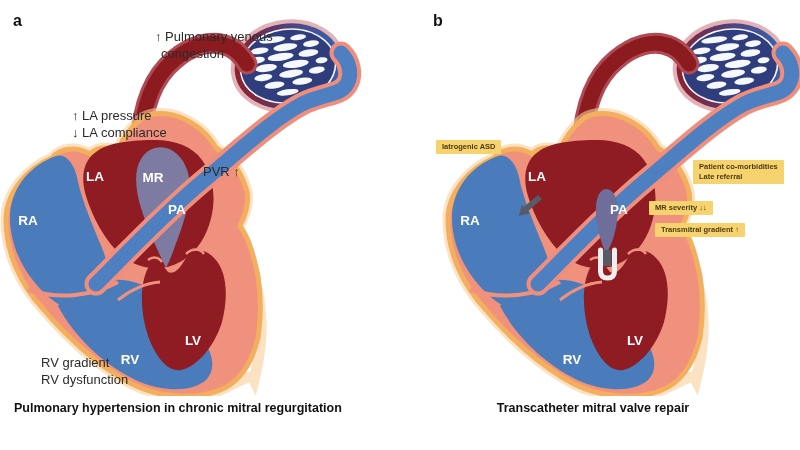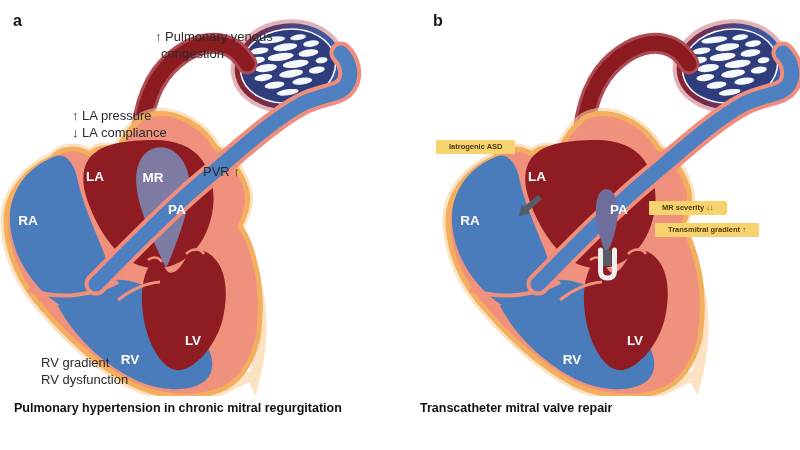--- a/index.html
+++ b/index.html
@@ -4,24 +4,24 @@
 <style>
   html,body{margin:0;padding:0;background:#ffffff;}
   body{font-family:"Liberation Sans", sans-serif;}
   .figure{position:relative;width:800px;height:450px;background:#ffffff;overflow:hidden;}
   .panel{position:absolute;top:0;width:400px;height:450px;}
   #panel-a{left:0;}
   #panel-b{left:400px;}
   .letter{position:absolute;top:12px;font-size:16px;font-weight:bold;color:#111;}
   .panel svg.scene{position:absolute;left:0;top:0;}
   .ann{position:absolute;font-size:13px;font-weight:normal;color:#2b2b2b;line-height:1.3;white-space:nowrap;}
-  .hl{position:absolute;background:#f6d36f;padding:2px 13px;font-size:7.5px;font-weight:bold;color:#4a3a12;line-height:1.3;white-space:nowrap;border-radius:1px;}
+  .hl{position:absolute;background:#f6d36f;padding:2px 6px;font-size:7.5px;font-weight:bold;color:#4a3a12;line-height:1.3;white-space:nowrap;border-radius:1px;}
   .caption{position:absolute;top:401px;font-size:12.5px;font-weight:bold;color:#111;white-space:nowrap;}
   #caption-a{left:14px;}
-  #caption-b{left:20px;width:330px;text-align:left;}
+  #caption-b{left:28px;width:330px;text-align:center;}
   .chamber-label{font-size:13.5px;font-weight:bold;fill:#fdfdfd;}
   .defs-holder{position:absolute;width:0;height:0;overflow:hidden;}
 </style>
 </head>
 <body>
 
 <div class="figure">
 
   <svg class="defs-holder" aria-hidden="true">
     <defs>
@@ -137,20 +137,24 @@
           <path d="M 98 197 L 84 209" stroke="#565b66" stroke-width="6" fill="none"></path>
           <polygon points="76.8,215.9 79.9,204.7 88.1,213.3"></polygon>
         </g>
         <use href="#def-labels"></use>
       </g>
     </svg>
 
     <div class="hl" style="left:36px;top:140px;">
       <div>Iatrogenic ASD</div>
     </div>
+    <div class="hl" style="left:293px;top:160px;">
+      <div>Patient co-morbidities</div>
+      <div>Late referral</div>
+    </div>
     <div class="hl" style="left:249px;top:201px;">
       <div>MR severity ↓↓</div>
     </div>
     <div class="hl" style="left:255px;top:223px;">
       <div>Transmitral gradient ↑</div>
     </div>
 
     <div class="caption" id="caption-b">Transcatheter mitral valve repair</div>
   </section>
 

